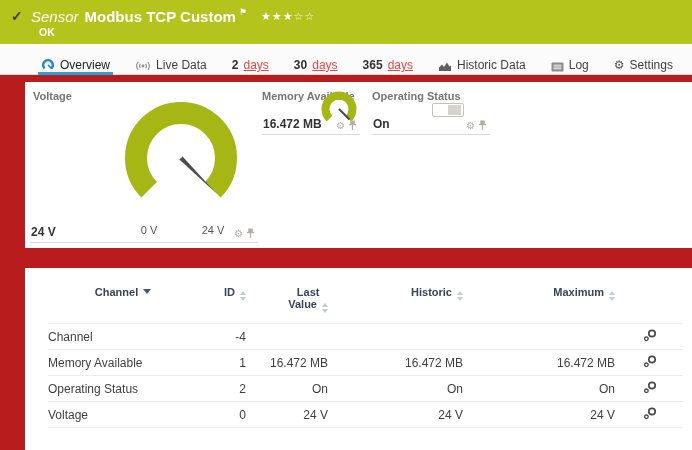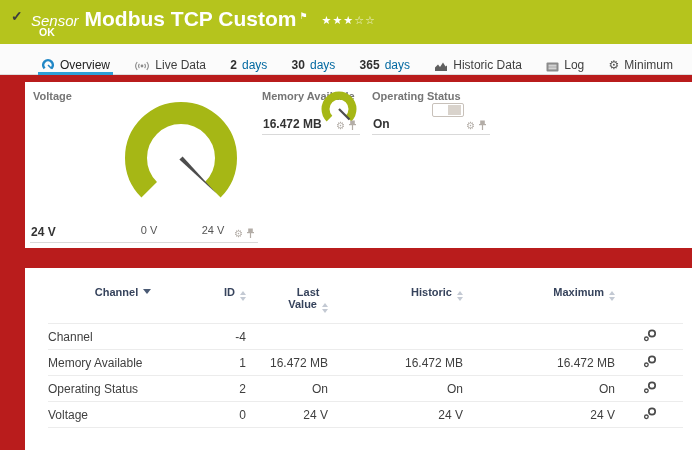--- a/index.html
+++ b/index.html
@@ -4,35 +4,35 @@
 <style>
   * { margin:0; padding:0; box-sizing:border-box; }
   body { font-family:"Liberation Sans", sans-serif; background:#e8e8e8; }
   .screen { position:relative; width:692px; height:450px; background:#efefef; overflow:hidden; }
 
   
   .topbar { position:absolute; left:0; top:0; width:692px; height:44px; background:#b5c41d; }
   .topbar .check { position:absolute; left:11px; top:8px; font-size:14px; font-weight:bold; color:#3e3e3e; }
   .title-line { position:absolute; left:31px; top:7px; color:#fff; white-space:nowrap; }
   .kind { font-style:italic; font-size:15px; margin-right:6px; }
-  .sensor-title { font-weight:bold; font-size:21px; }
+  .sensor-title { font-weight:bold; font-size:15px; }
   .flag { font-size:9px; vertical-align:7px; margin-left:3px; }
   .stars { margin-left:14px; font-size:11px; letter-spacing:1px; vertical-align:2px; }
   .stars .empty { opacity:.8; }
   .status-ok { position:absolute; left:39px; top:26px; color:#fff; font-size:10.5px; font-weight:bold; }
 
   
   .tabbar { position:absolute; left:0; top:44px; width:692px; height:31px; background:#fbfbfb;
             border-bottom:1px solid #ddd; display:flex; align-items:stretch;
             justify-content:space-between; padding:0 16px 0 38px; }
   .tab { display:flex; align-items:flex-end; gap:5px; font-size:12px; color:#3f3f3f;
          border-bottom:3px solid transparent; margin-bottom:-1px; padding:0 3px; cursor:pointer; }
   .tab.active { border-bottom-color:#2d9fd6; color:#222; }
   .tab .num { font-weight:bold; color:#2f2f2f; }
-  .tab .days { color:#0369a1; }
+  .tab .days { color:#ef4444;text-decoration:underline; }
   .tab svg { display:block; }
   .gear-glyph { font-size:12px; color:#555; }
 
   
   .content { position:absolute; left:0; top:75px; width:692px; height:375px; background:#b91c1c; }
   .panel { position:absolute; left:25px; right:0; background:#fff; }
   .panel-gauges { top:7px; height:166px; }
   .panel-table { top:193px; bottom:0; }
 
   .tile { position:absolute; border-bottom:1px solid #d9d9d9; }
@@ -128,21 +128,21 @@
       <svg width="13" height="10" viewBox="0 0 13 10">
         <rect x="0.5" y="0.5" width="12" height="9" rx="1" fill="#8b8b8b"></rect>
         <line x1="2.5" y1="3.2" x2="10.5" y2="3.2" stroke="#fff" stroke-width="0.9"></line>
         <line x1="2.5" y1="5" x2="10.5" y2="5" stroke="#fff" stroke-width="0.9"></line>
         <line x1="2.5" y1="6.8" x2="10.5" y2="6.8" stroke="#fff" stroke-width="0.9"></line>
       </svg>
       <span>Log</span>
     </div>
     <div class="tab">
       <span class="gear-glyph">⚙</span>
-      <span>Minimum</span>
+      <span>Settings</span>
     </div>
   </div>
 
   <div class="content">
 
     <div class="panel panel-gauges">
 
       <div class="tile tile-voltage">
         <div class="tile-title">Voltage</div>
         <svg class="big-gauge" width="134" height="134" viewBox="0 0 134 134">

